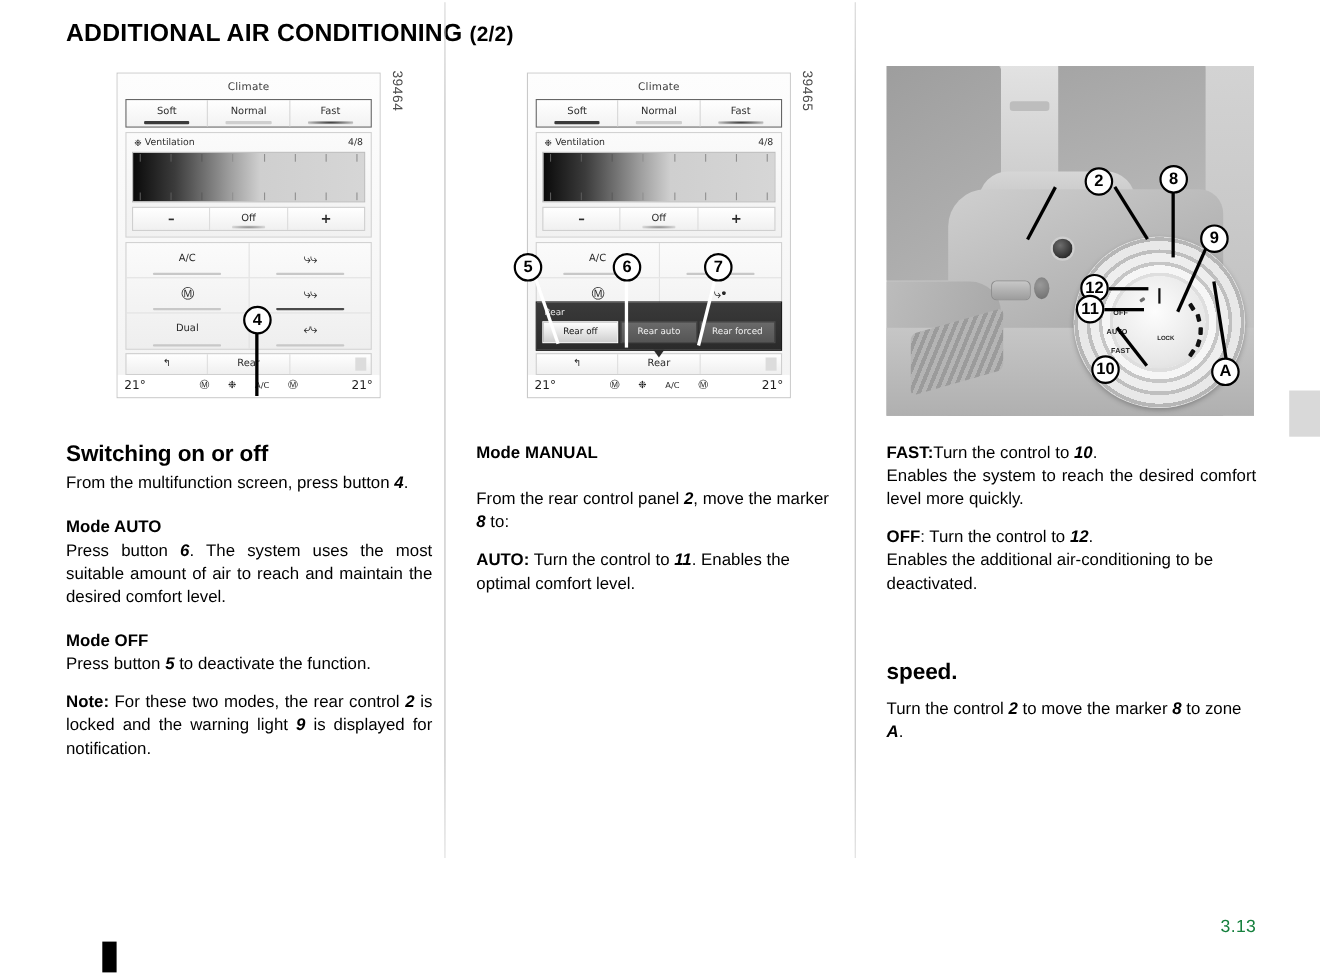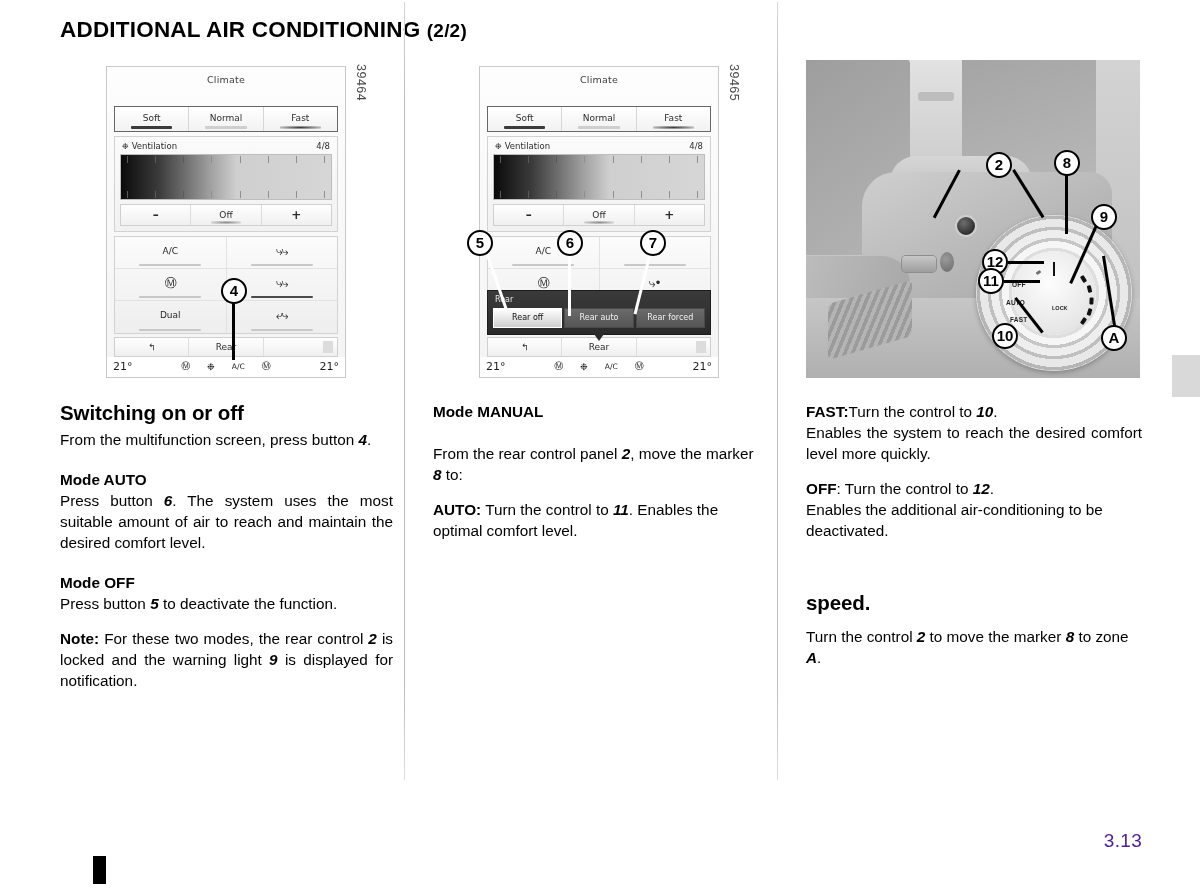--- a/index.html
+++ b/index.html
@@ -81,21 +81,20 @@
     font-size:9.5px;
     color:#3d3d3d;
     padding:3px 0 5px 0;
     letter-spacing:.2px;
   }
   .seg-row {
     display:flex;
     border:1px solid #666;
     background:linear-gradient(to bottom,#ffffff,#f2f2f2);
     height:26px;
-    margin-top:16px;
   }
   .seg {
     flex:1;
     position:relative;
     text-align:center;
     font-size:9px;
     color:#2e2e2e;
     line-height:22px;
     border-right:1px solid #d6d6d6;
   }
@@ -373,21 +372,21 @@
   .dial .lockmark {
     position:absolute;
     font-size:5.5px; font-weight:bold; color:#1c1c1c;
   }
 
   
   .txt-block { font-size:15.3px; line-height:21px; color:#000; }
   h2.sec {
     font-size:20.5px;
     font-weight:bold;
-    margin:0 0 4px 0;
+    margin:8px 0 4px 0;
     letter-spacing:-0.1px;
     line-height:24px;
   }
   h3.sub {
     font-size:15.3px;
     font-weight:bold;
     margin:0;
     line-height:21px;
   }
   p.para {
@@ -405,23 +404,23 @@
   
   .edge-tab {
     position:absolute;
     right:0; top:355px;
     width:28px; height:42px;
     background:#d9d9d9;
   }
   .page-num {
     position:absolute;
     right:58px; bottom:36px;
-    font-size:19px;
+    font-size:16px;
     font-weight:normal;
-    color:#4c1d95;
+    color:#15803d;
     letter-spacing:.3px;
   }
   .corner-mark {
     position:absolute;
     left:93px; bottom:4px;
     width:13px; height:28px;
     background:#000;
   }
 </style>
 </head>

